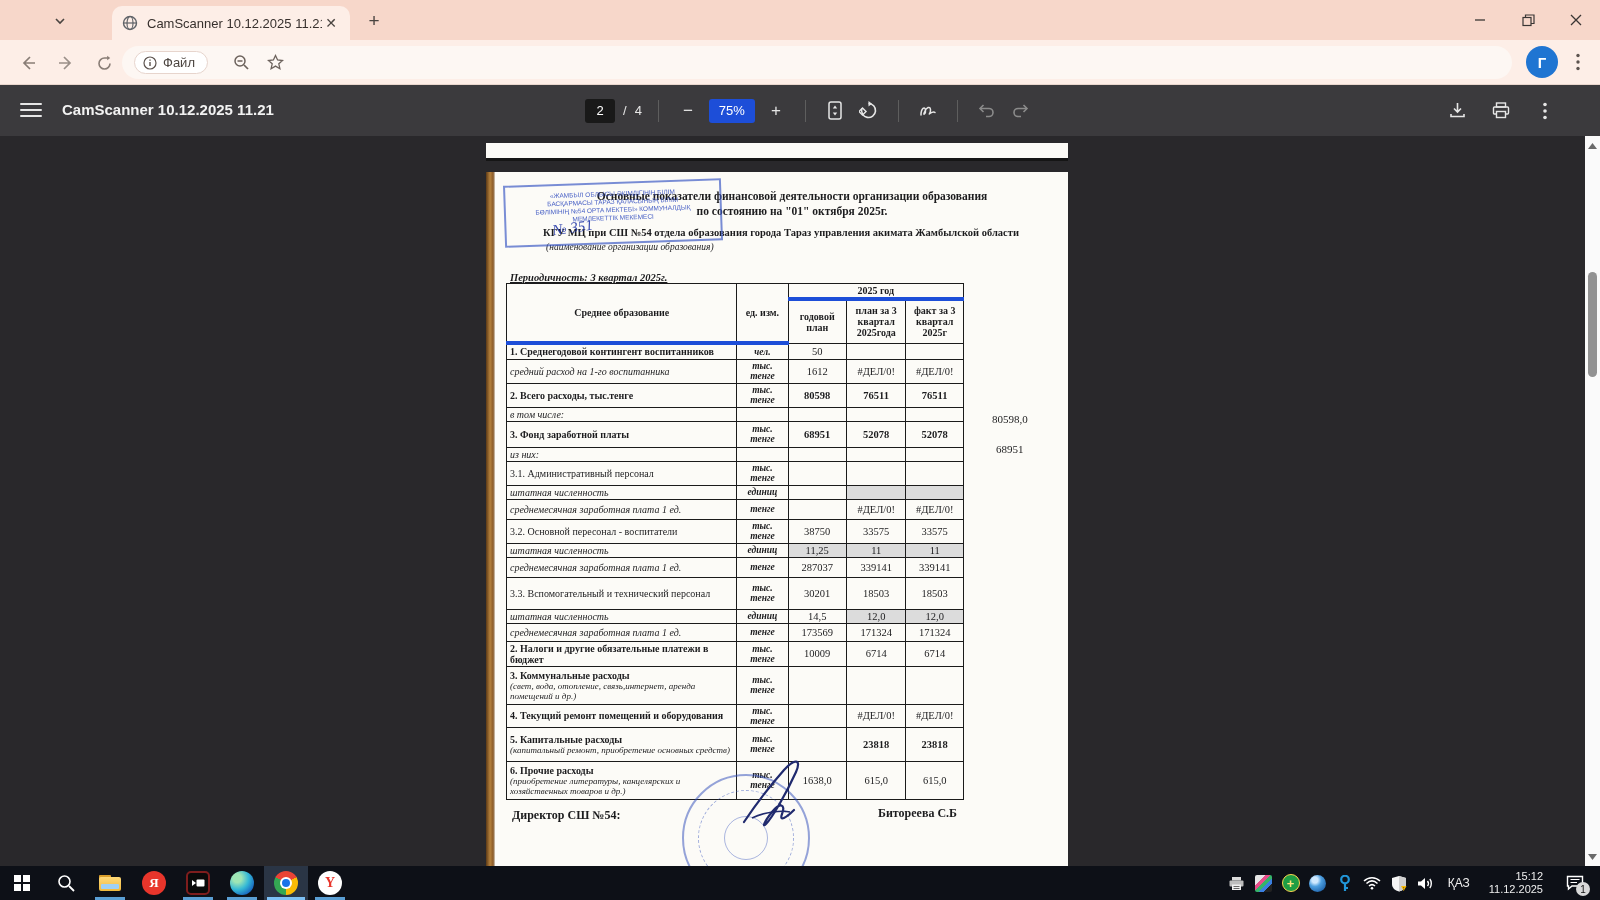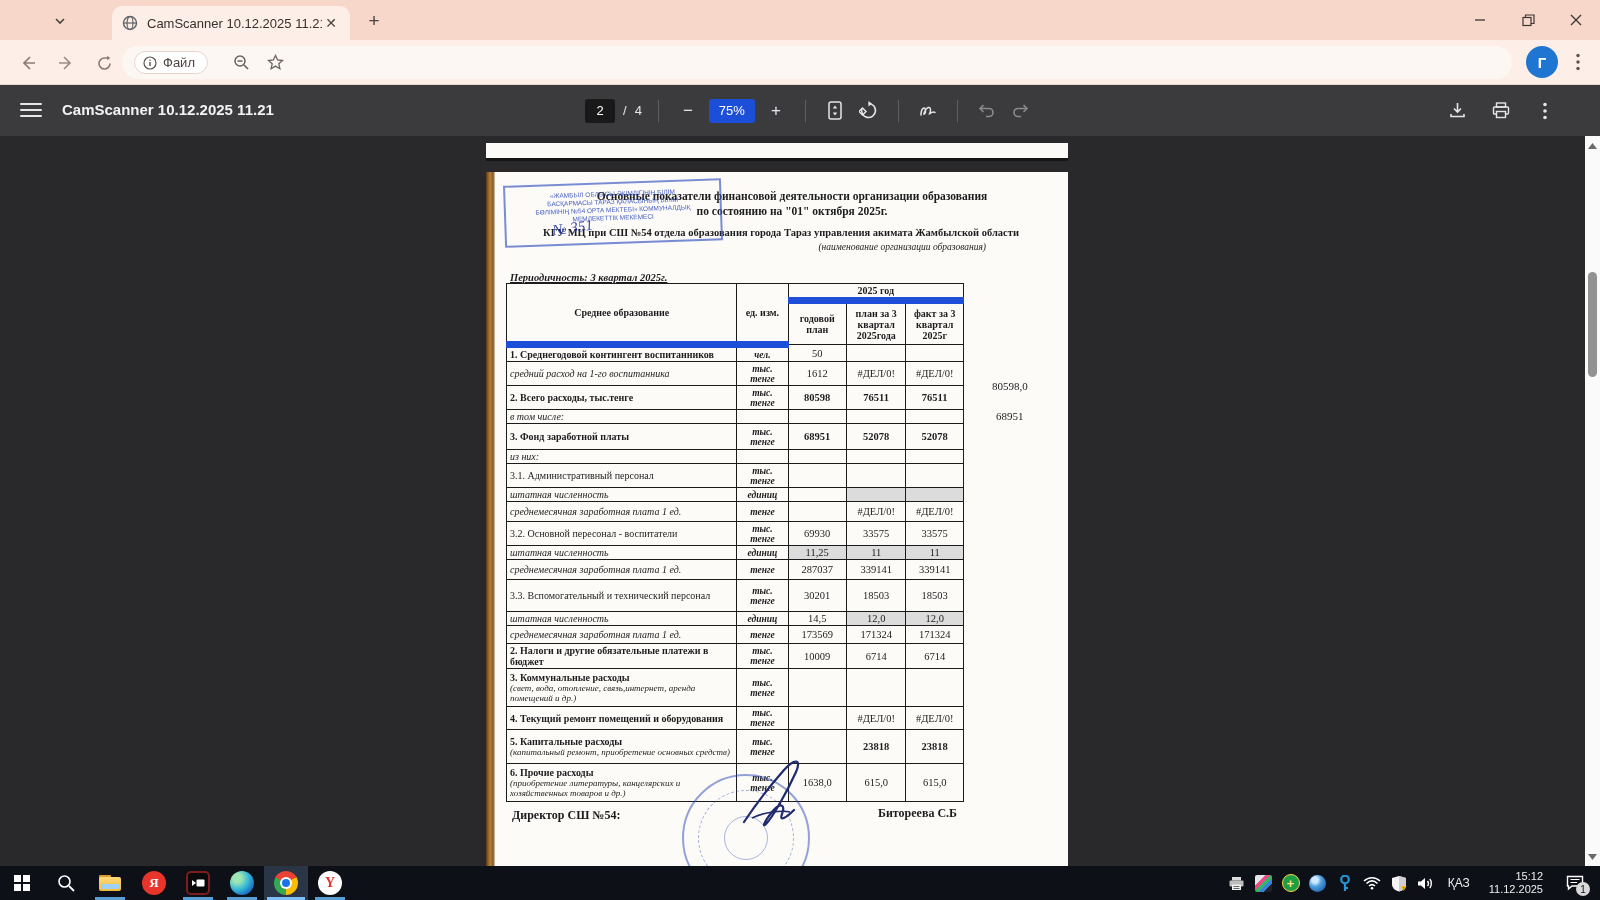--- a/index.html
+++ b/index.html
@@ -44,43 +44,43 @@
 
   
   #content { position:absolute; left:0; top:136px; width:1585px; height:730px; background:#29282b; }
   #pagestrip { position:absolute; left:486px; top:7px; width:582px; height:18px; background:#fbfaf6; border-bottom:3px solid #151515; }
   #page { position:absolute; left:486px; top:36px; width:582px; height:694px; background:#fcfbf7; overflow:hidden; font-family:"Liberation Serif",serif; color:#1c1c1e; }
   #spine { position:absolute; left:0; top:0; width:9px; height:100%; background:linear-gradient(to right,#5d3a16,#b5813c 45%,#8a5a28 80%,#d8cfc2); }
 
   .doc-title1 { position:absolute; left:40px; right:10px; top:18px; text-align:center; font-size:11.5px; font-weight:bold; }
   .doc-title2 { position:absolute; left:40px; right:10px; top:33px; text-align:center; font-size:11.5px; font-weight:bold; }
   .doc-org { position:absolute; left:14px; right:6px; top:55px; text-align:center; font-size:10.5px; font-weight:bold; }
-  .doc-org-cap { position:absolute; left:60px; width:440px; top:70px; text-align:right; font-size:9.5px; font-style:italic; }
+  .doc-org-cap { position:absolute; left:60px; width:440px; top:70px; text-align:left; font-size:9.5px; font-style:italic; }
   .doc-period { position:absolute; left:24px; top:100px; font-size:10.5px; font-weight:bold; font-style:italic; text-decoration:underline; }
 
   #stamp-rect { position:absolute; left:18px; top:10px; width:218px; height:62px; border:2px solid rgba(58,87,196,.75); transform:rotate(-2deg); padding-top:6px; text-align:center; color:#3550c0; z-index:2; opacity:.9; }
   #stamp-rect .sl { font-size:6.5px; line-height:8px; font-family:"Liberation Sans",sans-serif; }
   #stamp-no { position:absolute; left:46px; top:34px; font-size:15px; font-style:italic; color:#2438a8; transform:rotate(-6deg); font-family:"Liberation Serif",serif; }
 
   
   #fin-table { position:absolute; left:20px; top:111px; width:458px; border-collapse:collapse; table-layout:fixed; }
   #fin-table th, #fin-table td { border:1px solid #1b1b1b; padding:1px 3px; overflow:hidden; }
   #fin-table thead th { font-size:10px; font-weight:bold; text-align:center; vertical-align:middle; }
-  #fin-table thead tr.gh th { border-bottom:7px solid #1d4ed8; }
+  #fin-table thead tr.gh th { border-bottom:4px solid #1d4ed8; }
   td.c-label { font-size:10px; text-align:left; padding-left:4px; vertical-align:middle; }
   td.c-label .lbl.b { font-weight:bold; }
   td.c-label .lbl.i { font-style:italic; }
   td.c-label .cap { font-size:9px; font-style:italic; line-height:10px; }
   td.c-unit { font-size:9.5px; font-style:italic; text-align:center; vertical-align:middle;font-weight:bold; }
   td.c-val { font-size:10.5px; text-align:center; vertical-align:middle; }
   td.c-val.bv { font-weight:bold; }
   td.c-val.shaded { background:#dcdcdc; }
   tr.thick td { border-top-width:2px;margin-left:14px; }
 
-  .side-note { position:absolute; font-size:11px; color:#1c1c1e; }
+  .side-note { position:absolute; font-size:11px; color:#1c1c1e;margin-top:33px; }
   #note-0 { left:506px; top:208px; }
   #note-1 { left:510px; top:238px; }
 
   
   #dir-label { position:absolute; left:26px; top:636px; font-size:12px; font-weight:bold; }
   #sig-name { position:absolute; left:392px; top:634px; font-size:12px; font-weight:bold; }
   #round-stamp { position:absolute; left:196px; top:602px; width:128px; height:128px; border-radius:50%; border:2px solid rgba(44,74,185,.5); z-index:1; }
   #round-stamp .inner { position:absolute; left:14px; top:14px; right:14px; bottom:14px; border-radius:50%; border:1.5px dashed rgba(44,74,185,.45); }
   #round-stamp .core { position:absolute; left:40px; top:40px; right:40px; bottom:40px; border-radius:50%; border:1px solid rgba(44,74,185,.4); }
   #signature { position:absolute; left:238px; top:580px; z-index:3; }
@@ -386,21 +386,21 @@
             <tr style="height: 20px;">
               <td class="c-label"><span class="lbl i">среднемесячная заработная плата 1 ед.</span></td>
               <td class="c-unit">тенге</td>
               <td class="c-val"></td>
               <td class="c-val">#ДЕЛ/0!</td>
               <td class="c-val">#ДЕЛ/0!</td>
             </tr>
             <tr class="thick" style="height: 24px;">
               <td class="c-label"><span class="lbl p">3.2. Основной пересонал - воспитатели</span></td>
               <td class="c-unit">тыс. тенге</td>
-              <td class="c-val">69930</td>
+              <td class="c-val">38750</td>
               <td class="c-val">33575</td>
               <td class="c-val">33575</td>
             </tr>
             <tr style="height: 14px;">
               <td class="c-label"><span class="lbl i">штатная численность</span></td>
               <td class="c-unit">единиц</td>
               <td class="c-val shaded">11,25</td>
               <td class="c-val shaded">11</td>
               <td class="c-val shaded">11</td>
             </tr>

